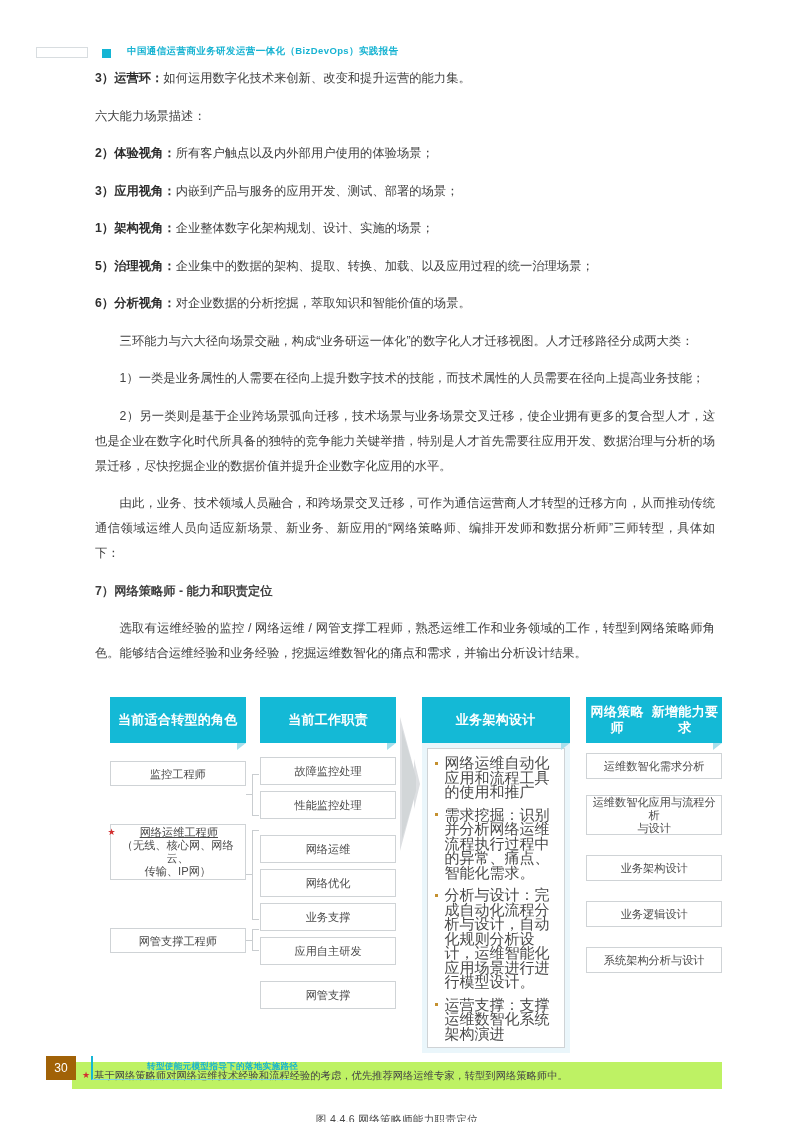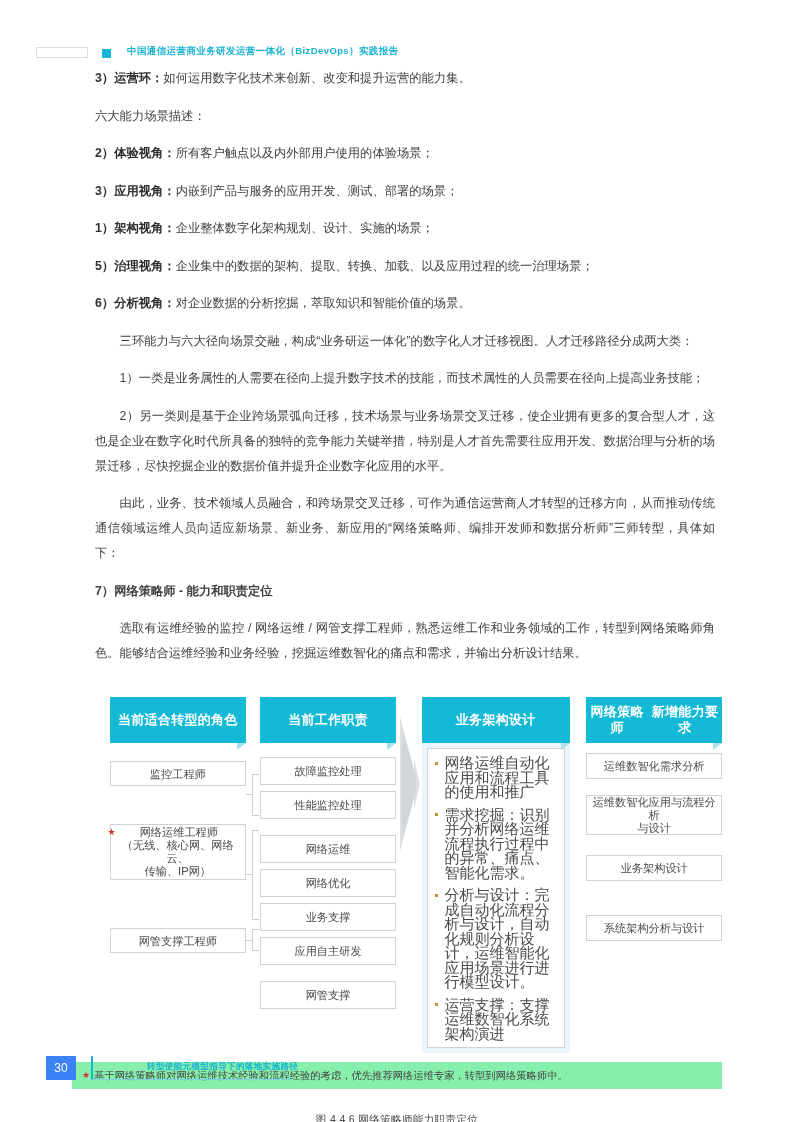--- a/index.html
+++ b/index.html
@@ -164,21 +164,21 @@
   
   .arrow {
     position: absolute;
     left: 2px; top: 12px;
     width: 22px; height: 150px;
   }
 
   
   .footnote {
     margin-top: 9px;
-    background: #86efac;
+    background: #bef264;
     font-size: 10.3px;
     color: #454545;
     padding: 6px 10px;
     line-height: 15px;
   }
   .footnote .star { margin-right: 4px; }
 
   .fig-caption {
     margin-top: 24px;
     text-align: center;
@@ -189,21 +189,21 @@
 
   
   .page-footer {
     position: absolute;
     left: 46px; bottom: 42px;
     display: flex; align-items: stretch;
     height: 24px;
   }
   .pg-num {
     width: 30px;
-    background: #3b82f6;
+    background: #a16207;
     color: #ffffff;
     font-size: 12px;
     display: flex; align-items: center; justify-content: center;
   }
   .ftr-bar {
     margin-left: 15px;
     border-left: 2px solid #16b6d4;
     border-bottom: 1px solid #7ed4e6;
     display: flex; align-items: center;
     width: 200px;
@@ -274,21 +274,21 @@
 
 <div class="figure">
   <div class="fig-cols">
 
     <div class="col col-1">
       <div class="banner">当前适合转型的角色</div>
       <div class="spacer-18"></div>
       <div class="cell" style="height:25px;display:flex;align-items:center;justify-content:center;">监控工程师</div>
       <div class="spacer-18"></div>
       <div class="spacer-14"></div>
-      <div class="cell multi" style="height:56px;display:flex;align-items:center;justify-content:center;white-space:pre-line;"><span style="display:block;"><div><span class="star" style="margin-right: 16px; position: relative; left: -30px;">★</span><span style="margin-left: -22px;">网络运维工程师</span></div><div>（无线、核心网、网络云、</div><div>传输、IP网）</div></span></div>
+      <div class="cell multi" style="height:56px;display:flex;align-items:center;justify-content:center;white-space:pre-line;"><span style="display:block;"><div><span class="star" style="margin-right: 16px; position: relative; left: -30px;">★</span><span style="margin-left: -22px; text-decoration: underline;">网络运维工程师</span></div><div>（无线、核心网、网络云、</div><div>传输、IP网）</div></span></div>
       <div class="spacer-18"></div>
       <div class="spacer-18"></div>
       <div class="spacer-6"></div>
       <div class="cell" style="height:25px;display:flex;align-items:center;justify-content:center;">网管支撑工程师</div>
     </div>
 
     <div class="col-gap-a">
       <div class="bracket" style="top:77px; height:42px; width:7px;"></div>
       <div class="tick" style="top:97px;"></div>
       <div class="bracket" style="top:133px; height:90px; width:7px;"></div>
@@ -341,20 +341,21 @@
         <span>新增能力要求</span>
       </div>
       <div class="spacer-10"></div>
       <div class="cell" style="height:26px;display:flex;align-items:center;justify-content:center;">运维数智化需求分析</div>
       <div class="spacer-10"></div>
       <div class="cell multi" style="height:40px;display:flex;align-items:center;justify-content:center;white-space:pre-line;"><span style="display:block;">运维数智化应用与流程分析
 与设计</span></div>
       <div class="spacer-14"></div>
       <div class="cell" style="height:26px;display:flex;align-items:center;justify-content:center;">业务架构设计</div>
       <div class="spacer-14"></div>
+      <div class="cell" style="height:26px;display:flex;align-items:center;justify-content:center;">业务逻辑设计</div>
       <div class="spacer-14"></div>
       <div class="cell" style="height:26px;display:flex;align-items:center;justify-content:center;">系统架构分析与设计</div>
     </div>
   </div>
 
   <div class="footnote">
     <span class="star">★</span><span>基于网络策略师对网络运维技术经验和流程经验的考虑，优先推荐网络运维专家，转型到网络策略师中。</span>
   </div>
 
   <div class="fig-caption">图 4.4.6  网络策略师能力职责定位</div>

